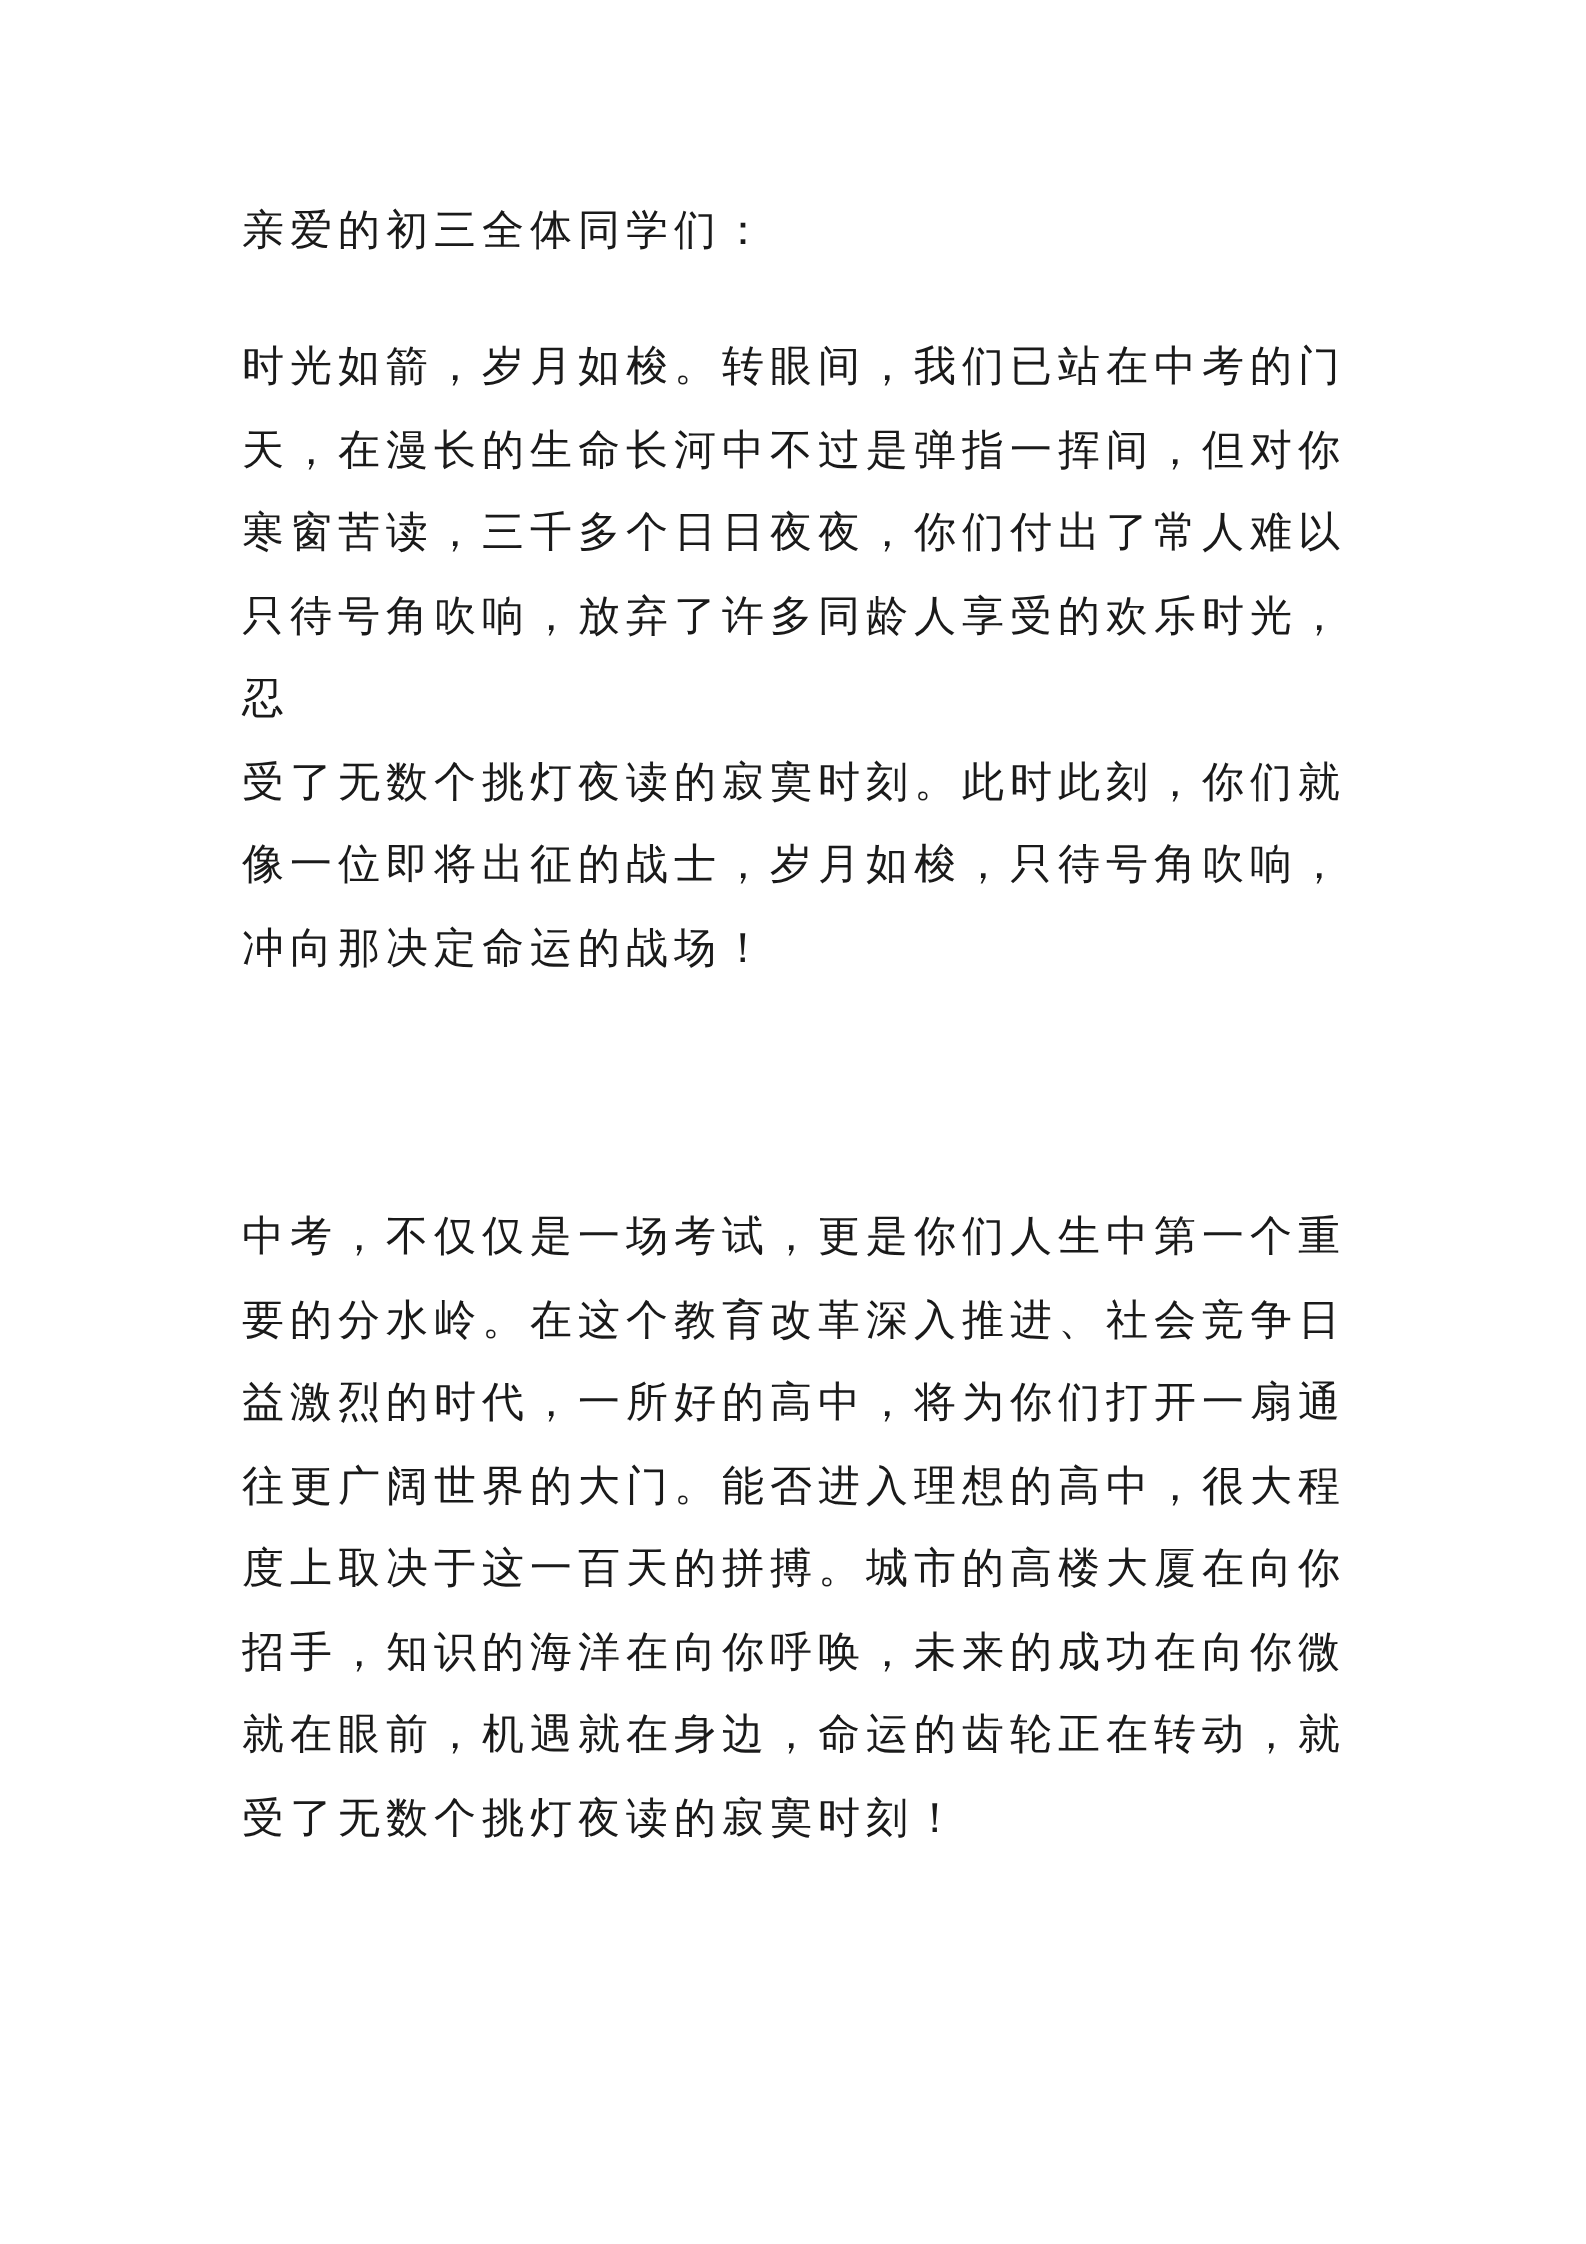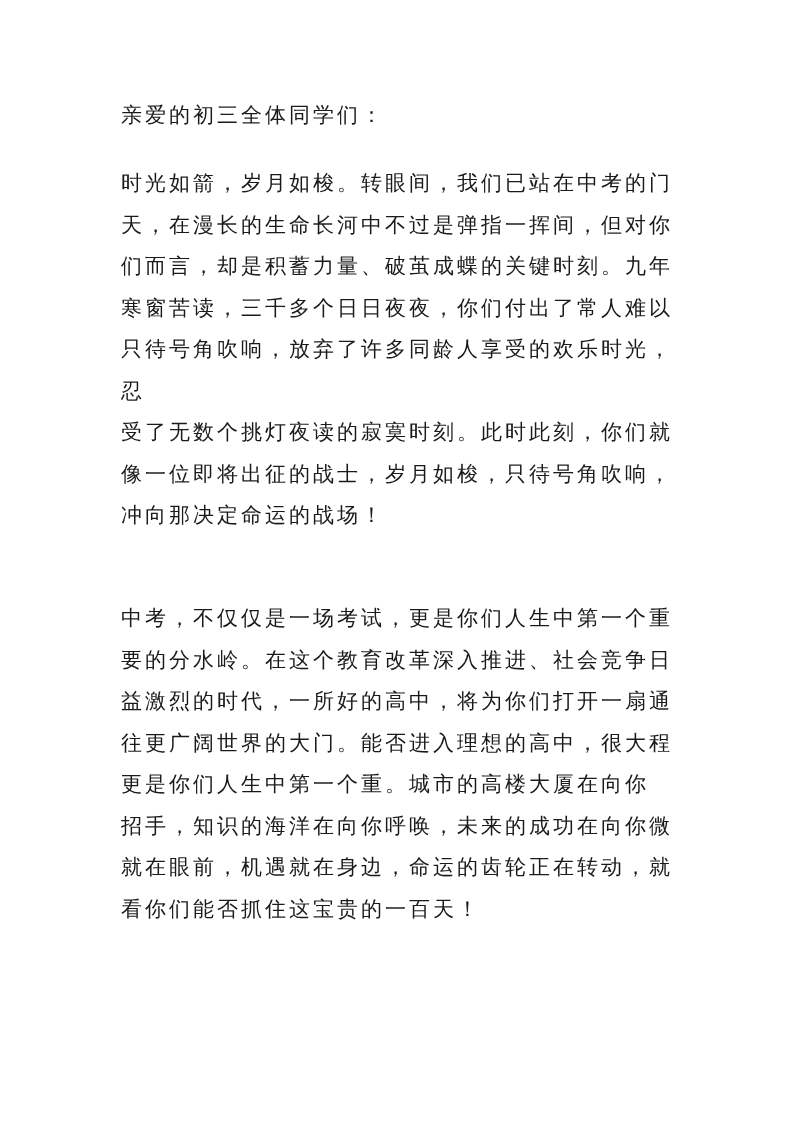--- a/index.html
+++ b/index.html
@@ -24,31 +24,30 @@
 </style>
 </head>
 <body>
 
 <div class="page">
   <div class="text greeting">亲爱的初三全体同学们：</div>
 
   <div class="text p1">
     <div>时光如箭，岁月如梭。转眼间，我们已站在中考的门</div>
     <div>天，在漫长的生命长河中不过是弹指一挥间，但对你</div>
-    <div>们而言，却是积蓄力量、破茧成蝶的关键时刻。九年</div>
     <div>寒窗苦读，三千多个日日夜夜，你们付出了常人难以</div>
     <div>只待号角吹响，放弃了许多同龄人享受的欢乐时光，忍</div>
     <div>受了无数个挑灯夜读的寂寞时刻。此时此刻，你们就</div>
     <div>像一位即将出征的战士，岁月如梭，只待号角吹响，</div>
     <div>冲向那决定命运的战场！</div>
   </div>
 
   <div class="text p2">
     <div>中考，不仅仅是一场考试，更是你们人生中第一个重</div>
     <div>要的分水岭。在这个教育改革深入推进、社会竞争日</div>
     <div>益激烈的时代，一所好的高中，将为你们打开一扇通</div>
     <div>往更广阔世界的大门。能否进入理想的高中，很大程</div>
-    <div>更是你们人生中第一个重。城市的高楼大厦在向你</div>
+    <div>度上取决于这一百天的拼搏。城市的高楼大厦在向你</div>
     <div>招手，知识的海洋在向你呼唤，未来的成功在向你微</div>
     <div>就在眼前，机遇就在身边，命运的齿轮正在转动，就</div>
-    <div>看你们能否抓住这宝贵的一百天！</div>
+    <div>受了无数个挑灯夜读的寂寞时刻！</div>
   </div>
 </div>
 
 </body></html>

